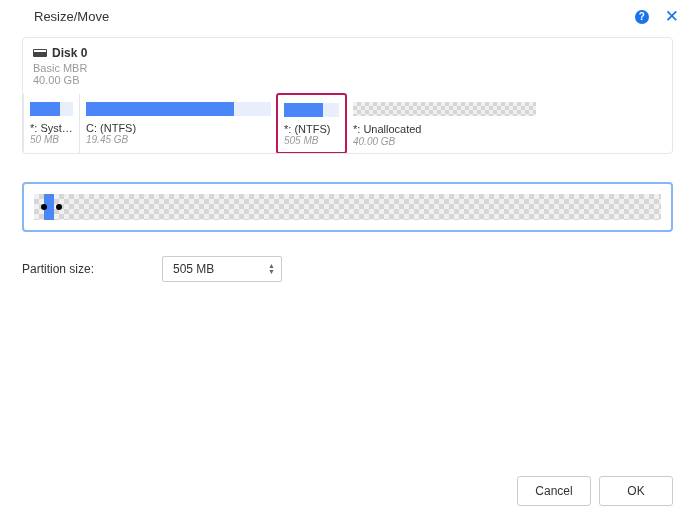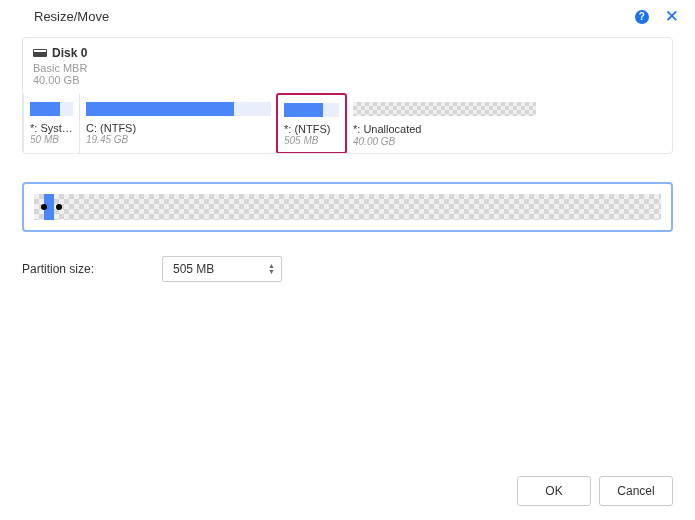--- a/index.html
+++ b/index.html
@@ -128,16 +128,16 @@
           <div class="spinner-arrows">
             <span>▲</span>
               <span>▼</span>
           </div>
         </div>
       </div>
     </div>
   </div>
 
   <div class="footer">
+    <div class="btn">Cancel</div>
     <div class="btn">OK</div>
-    <div class="btn">Cancel</div>
   </div>
 </div>
 
 </body></html>

